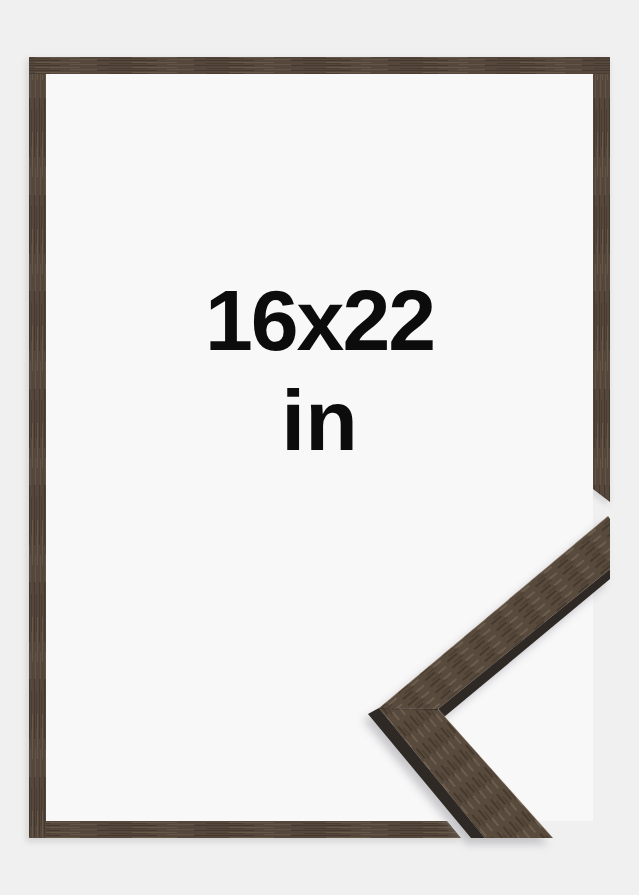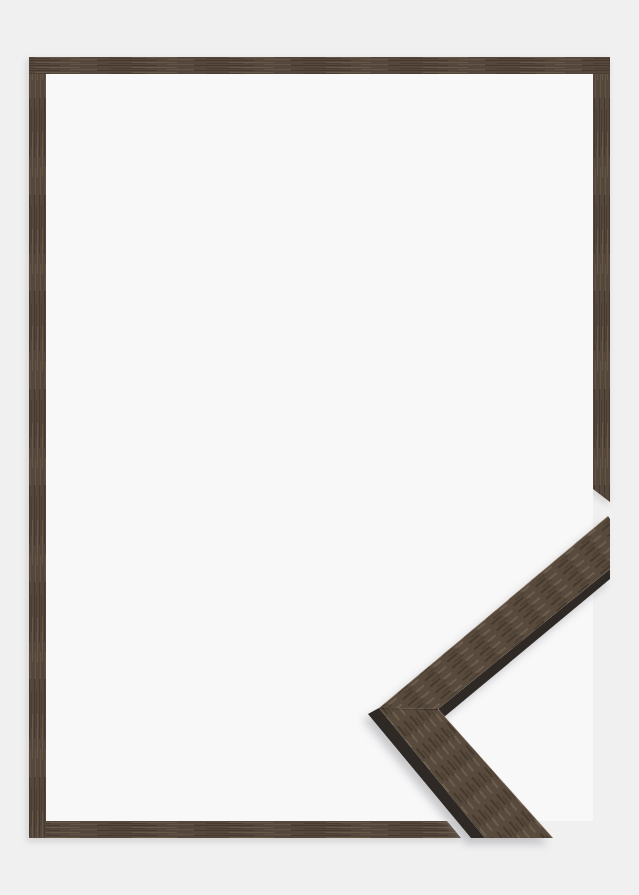--- a/index.html
+++ b/index.html
@@ -121,14 +121,18 @@
       <g>
         <polygon points="379,708 438,709 553,838 485,838" style="fill:var(--wood-detail,#584a3c)"></polygon>
         <polygon points="379,708 438,709 553,838 485,838" fill="url(#gL)"></polygon>
         <line x1="438" y1="709" x2="553" y2="838" stroke="rgba(255,240,220,0.18)" stroke-width="1.2"></line>
       </g>
 
       <line x1="379" y1="708.5" x2="438" y2="709.5" stroke="rgba(0,0,0,0.28)" stroke-width="1"></line>
     </g>
   </svg>
 
+  <div class="size-label">
+    <div class="size">16x22</div>
+    <div class="unit">in</div>
+  </div>
 
 </div>
 
 </body></html>

